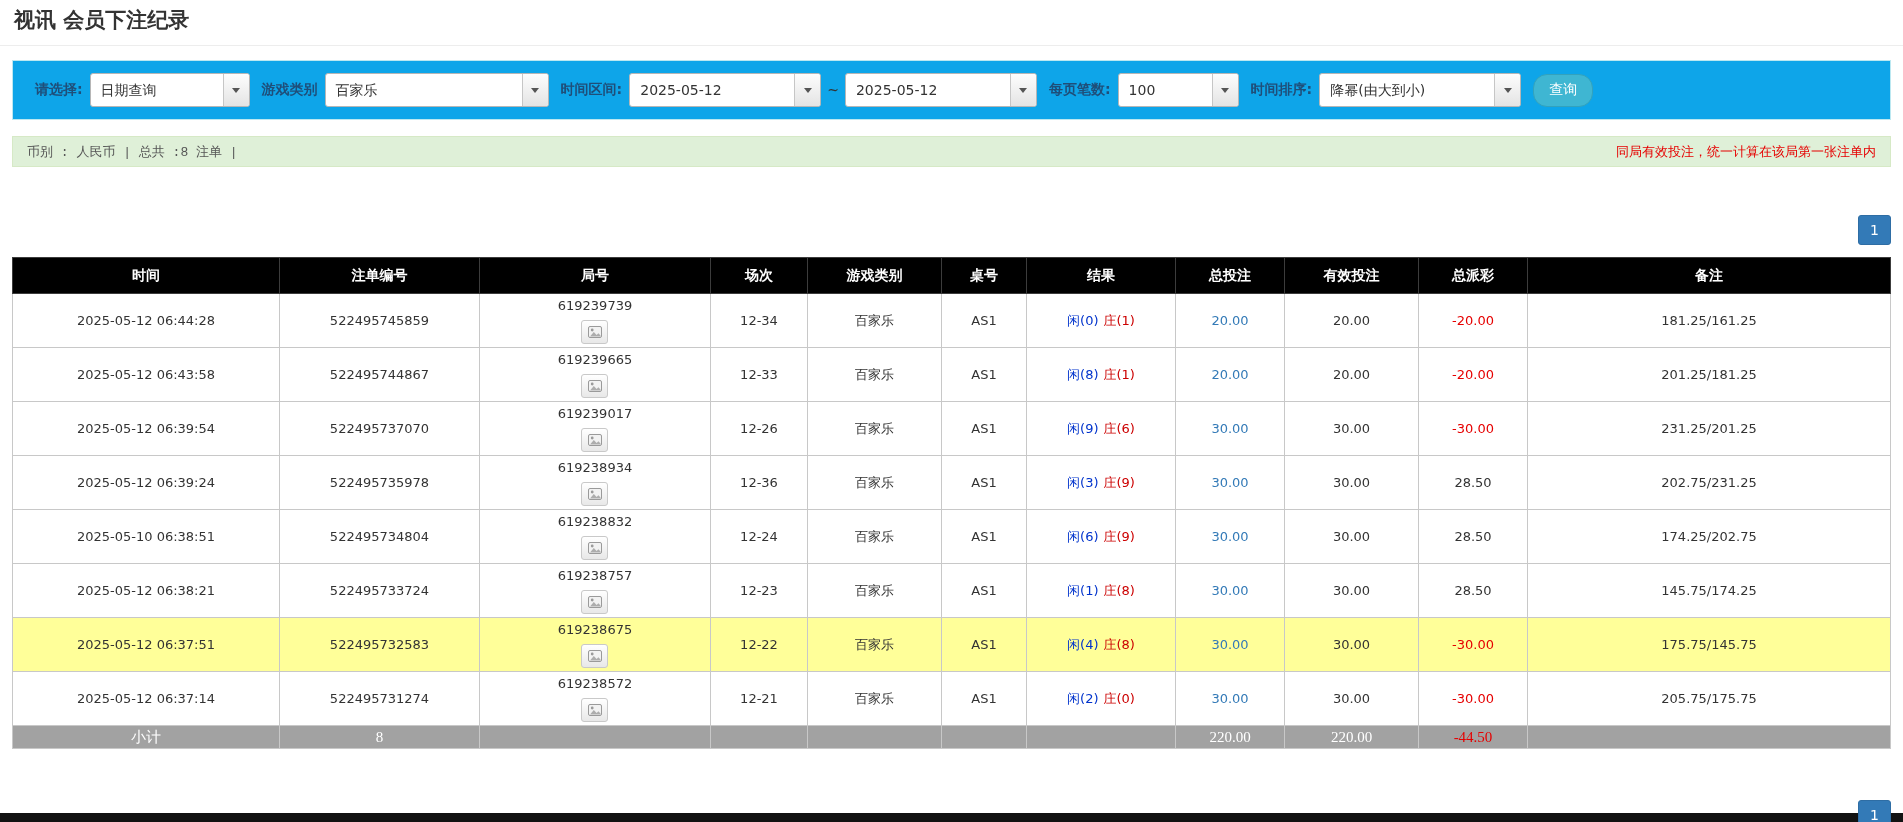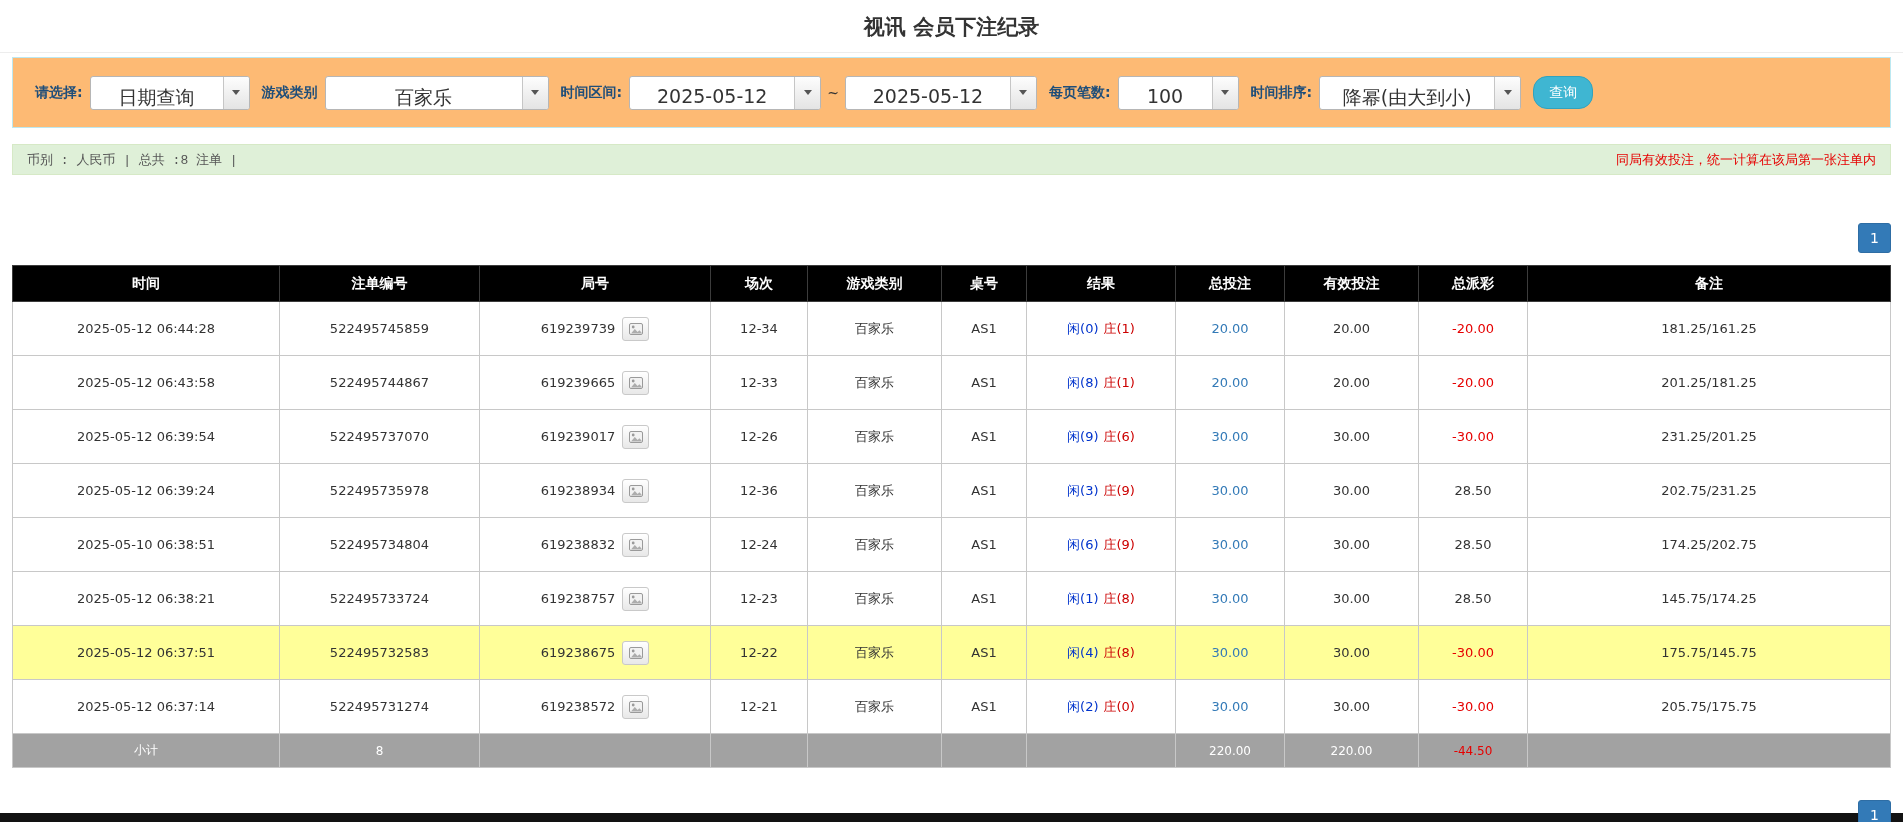--- a/index.html
+++ b/index.html
@@ -6,35 +6,35 @@
   html, body { margin: 0; padding: 0; }
   body {
     width: 1903px; height: 822px; position: relative; overflow: hidden;
     background: #fff; color: #333;
     font-family: "DejaVu Sans", "Liberation Sans", sans-serif;
     font-size: 14px;
   }
   .content { padding: 0 12px; }
 
   
-  .title-wrap { padding: 13px 14px 11px; border-bottom: 1px solid #ededed; text-align: center; }
+  .title-wrap { padding: 6px 14px 11px; border-bottom: 1px solid #ededed; }
   .page-title { font-size: 21px; font-weight: bold; margin: 0; color: #333; }
 
   
   .filter-bar {
-    margin-top: 4px; background: #fdba74; border: 1px solid #bce8f1;
-    padding: 0 14px; display: flex; align-items: center; height: 71px;
+    margin-top: 14px; background: #0ea5e9; border: 1px solid #bce8f1;
+    padding: 0 14px; display: flex; align-items: center; height: 60px;
   }
   .flabel { font-weight: bold; color: #1f4e79; font-size: 14px; white-space: nowrap; margin: 0 7px 0 12px; }
   .flabel:first-child { margin-left: 8px; }
   .combo {
     display: inline-flex; height: 34px; background: #fff;
     border: 1px solid #b6b6b6; border-radius: 3px; overflow: hidden; cursor: pointer;
   }
-  .combo-text { padding: 8px 10px 0; font-size: 19px; color: #333; white-space: nowrap; flex: 1; text-align: center; }
+  .combo-text { padding: 8px 10px 0; font-size: 14px; color: #333; white-space: nowrap; flex: 1; text-align: left; }
   .combo-btn {
     width: 26px; border-left: 1px solid #c6c6c6;
     background: linear-gradient(#fdfdfd, #e4e4e4);
     display: flex; align-items: center; justify-content: center; flex: none;
   }
   .caret { width: 0; height: 0; border-left: 4px solid transparent; border-right: 4px solid transparent; border-top: 5px solid #555; }
   .tilde { margin: 0 6px; color: #333; }
   .search-btn {
     margin-left: 12px; height: 33px; padding: 0 15px;
     background: #3fb6d2; border: 1px solid #32a2bd; color: #fff;
@@ -62,28 +62,28 @@
   table.records { width: 100%; border-collapse: collapse; margin-top: 12px; table-layout: fixed; }
   .records th {
     background: #000; color: #fff; font-size: 14px; font-weight: bold;
     height: 36px; border: 1px solid #3c3c3c; padding: 0 4px;
   }
   .records td {
     border: 1px solid #c8c8c8; height: 54px; font-size: 13px;
     text-align: center; background: #fff; padding: 0 4px; color: #333;
   }
   tr.highlight td { background: #ffff99; }
-  .records tr.sub td { background: #a2a2a2; color: #fff; height: 34px; font-size: 12px; }
+  .records tr.sub td { background: #a2a2a2; color: #fff; height: 23px; font-size: 15px; font-family: Liberation Serif, serif; }
   .neg { color: #e60000 !important; }
   .bet-link { color: #337ab7; text-decoration: none; cursor: pointer; }
 
   .result-player { color: #0033cc; margin-right: 5px; }
   .result-banker { color: #cc0000; }
 
-  .round-wrap { display: inline-flex; align-items: center; gap: 7px; }
+  .round-wrap { display: inline-flex; align-items: center; gap: 7px; flex-direction: column; }
   .icon-btn {
     width: 27px; height: 24px; border: 1px solid #c9c9c9; border-radius: 3px;
     background: linear-gradient(#ffffff, #e8e8e8);
     display: inline-flex; align-items: center; justify-content: center;
     padding: 0; cursor: pointer; vertical-align: middle;
   }
 
   
   .bottom-black-bar { position: absolute; left: 0; right: 0; bottom: 0; height: 9px; background: #121212; z-index: 1; }
   .page-btn-bottom { position: absolute; right: 12px; bottom: -8px; z-index: 2; }

